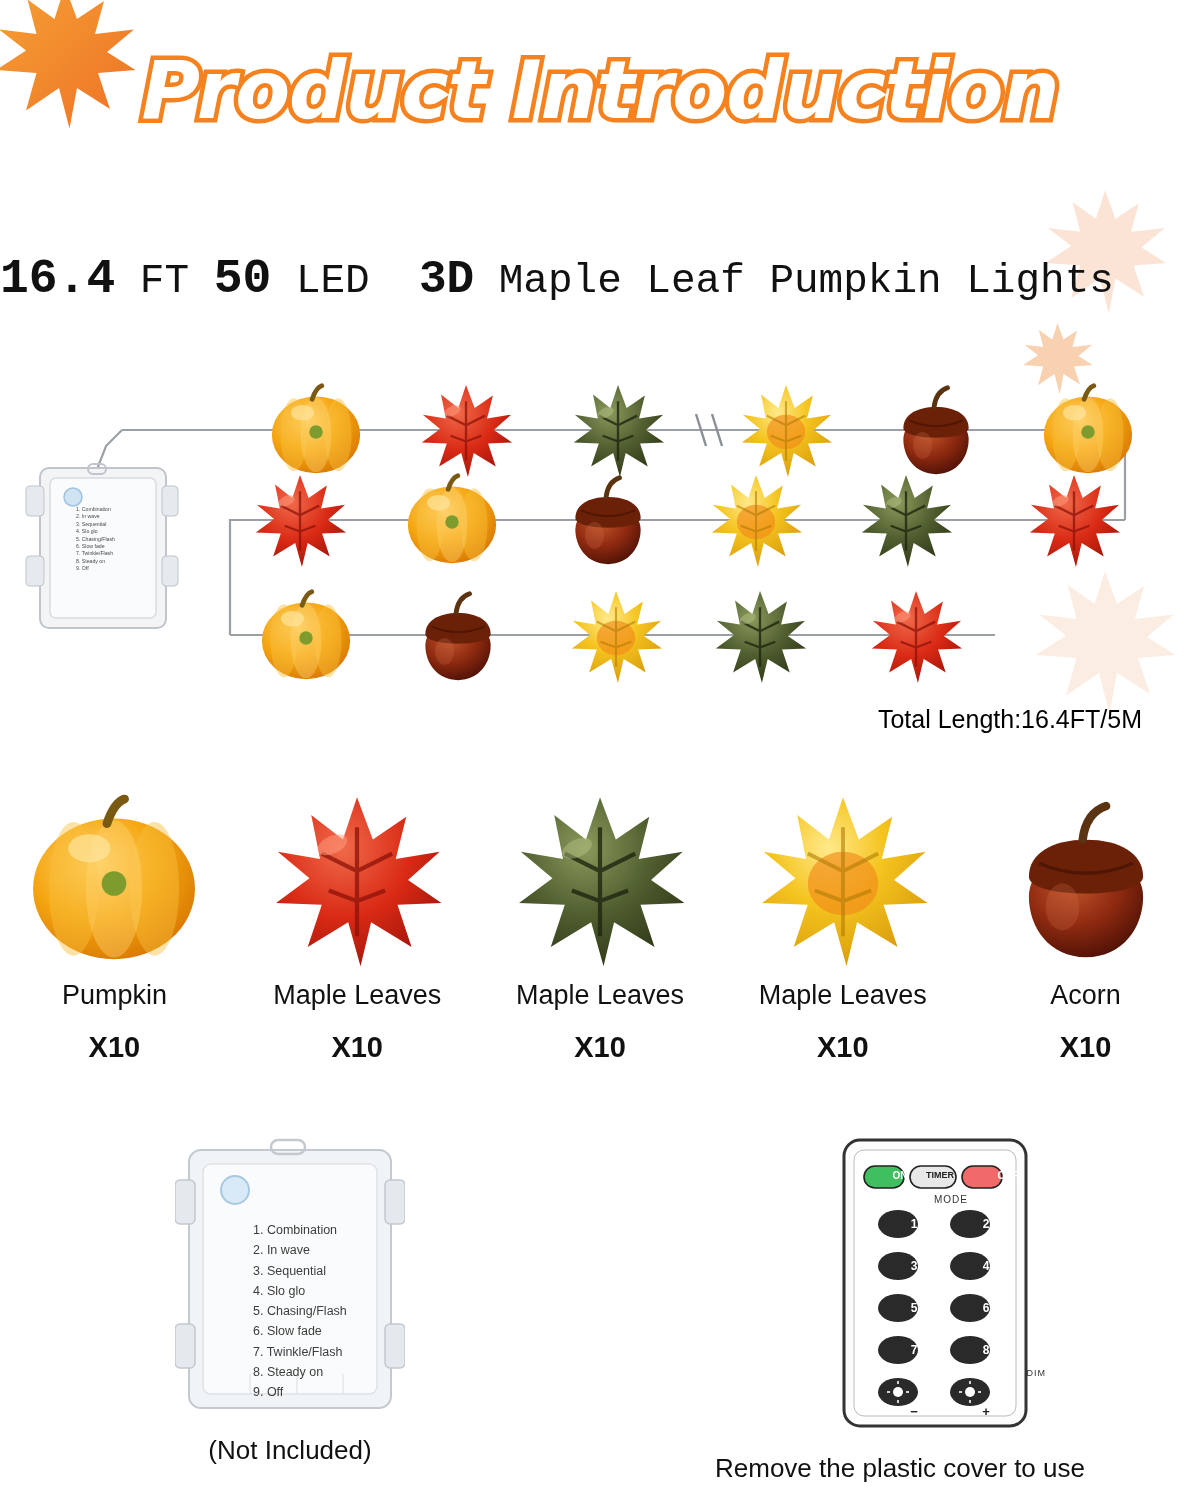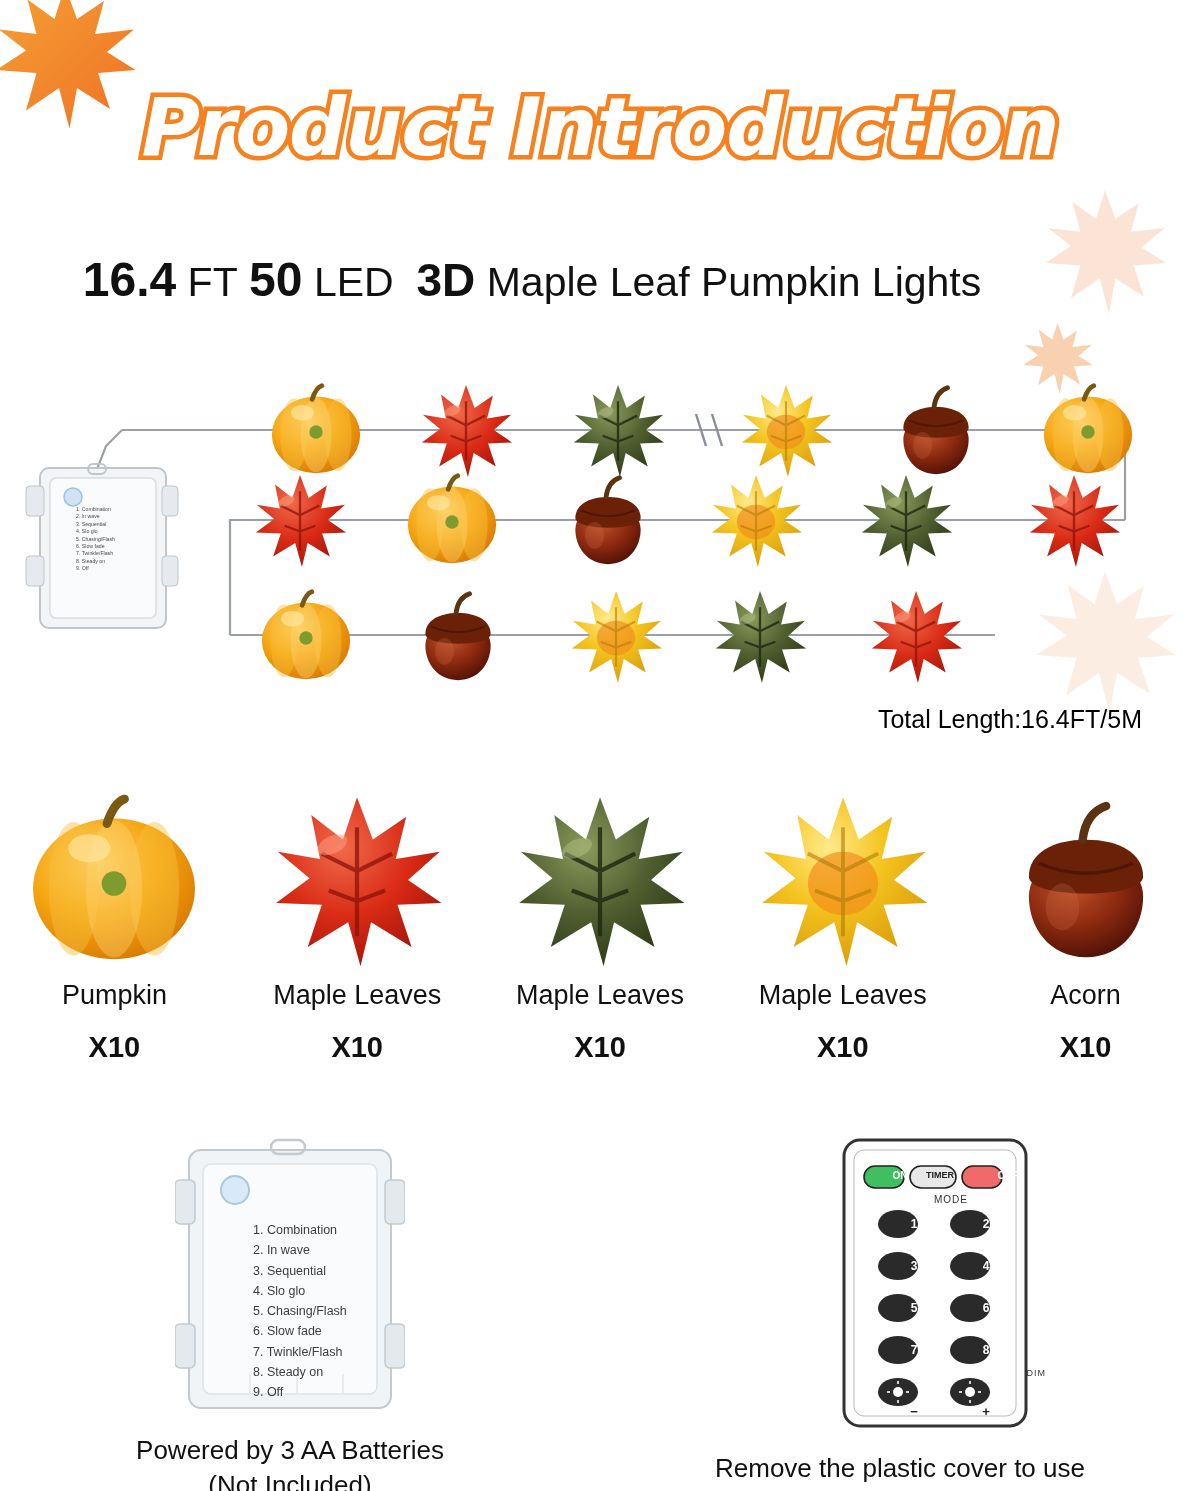--- a/index.html
+++ b/index.html
@@ -18,41 +18,40 @@
   .leaf-tl { left: -10px; top: -30px; width: 150px; height: 170px; opacity: 0.95; }
   .leaf-tr1 { right: 30px; top: 185px; width: 130px; height: 130px; opacity: 0.28; }
   .leaf-tr2 { right: 105px; top: 320px; width: 75px; height: 75px; opacity: 0.45; }
   .leaf-tr3 { right: 20px; top: 560px; width: 150px; height: 160px; opacity: 0.22; }
 
   
   .title-wrap {
     position: absolute;
     top: 44px; left: 0; width: 1200px;
     text-align: center;
-    margin-top: 37px;
   }
   .title {
     display: inline-block;
     font-family: "DejaVu Sans", sans-serif;
     font-weight: 700;
     font-size: 80px;
     letter-spacing: -1px;
     color: #ffffff;
     -webkit-text-stroke: 9px #F5821F;
     paint-order: stroke fill;
     font-style: italic;
   }
 
   
   .headline {
     position: absolute;
     top: 252px; left: 0; width: 1064px;
     text-align: center;
     color: #111111;
-    font-family: Liberation Sans, sans-serif;
+    font-family: Liberation Mono, monospace;
     font-size: 41px;
     white-space: nowrap;
   }
   .headline .big { font-weight: 700; font-size: 48px; }
   .headline .reg { font-weight: 400; }
   .headline .semi { font-weight: 700; }
 
   
   .string-area { position: absolute; top: 360px; left: 0; width: 1200px; height: 390px; }
   .total-length {
@@ -355,21 +354,20 @@
       <div>4. Slo glo</div>
       <div>5. Chasing/Flash</div>
       <div>6. Slow fade</div>
       <div>7. Twinkle/Flash</div>
       <div>8. Steady on</div>
       <div>9. Off</div>
     </div>
   </div>
 
   <div class="cap-left">
-    <div>Powered by 3 AA Batteries</div>
     <div>(Not Included)</div>
   </div>
 
   <div class="remote-wrap">
     <svg width="190" height="300" viewBox="0 0 190 300">
       <rect x="4" y="4" width="182" height="286" rx="16" fill="#FDFDFD" stroke="#333" stroke-width="3"></rect>
       <rect x="14" y="14" width="162" height="266" rx="10" fill="#FFFFFF" stroke="#BBB" stroke-width="1"></rect>
 
       <rect x="24" y="30" width="40" height="22" rx="11" fill="#3FBF5F" stroke="#222" stroke-width="1.6"></rect>
       <rect x="70" y="30" width="46" height="22" rx="11" fill="#E8E8E8" stroke="#222" stroke-width="1.6"></rect>

